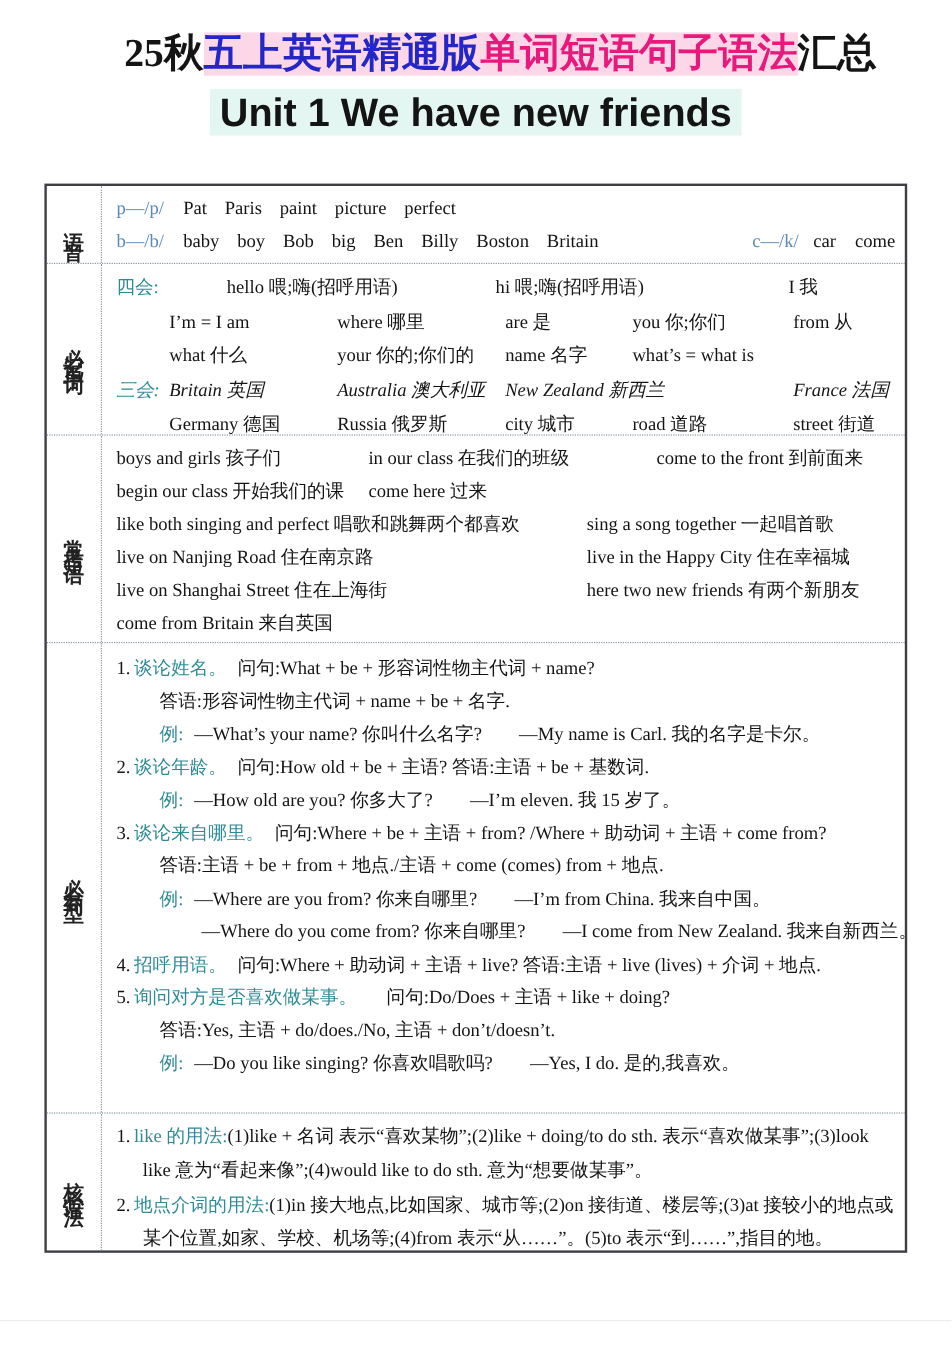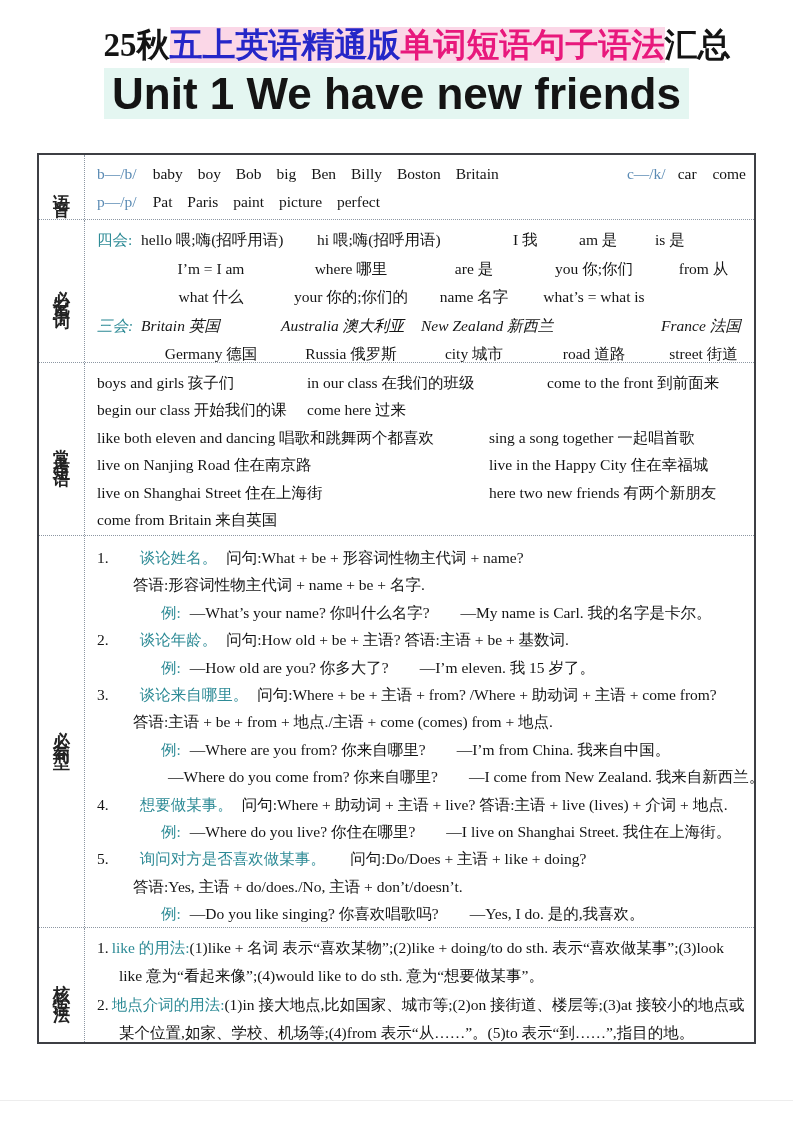--- a/index.html
+++ b/index.html
@@ -14,21 +14,21 @@
   .title-line1 {
     font-size:33px; font-weight:bold; line-height:50px;
     font-family:"Liberation Serif", serif;
     white-space:nowrap;
     margin-left:41px;
   }
   .hl-pink { background:#fbd7e7; }
   .t-blue  { color:#2526c8; }
   .t-pink  { color:#e8187c; }
   .title-line2 {
-    font-size:44px; font-weight:bold; line-height:42px; margin-top:3px;
+    font-size:33px; font-weight:bold; line-height:42px; margin-top:3px;
     font-family:"Liberation Sans", sans-serif;
   }
   .hl-cyan { background:#e4f6f1; padding:1px 8px; }
 
   
   .sheet-table {
     position:absolute; left:37px; top:153px; width:719px;
     border:2px solid #3d3f44; background:#fff;
   }
   .t-row { display:flex; border-bottom:1px dotted #8d97a3; }
@@ -56,38 +56,38 @@
   .phon-content { padding-top:5px; }
   .ph-line { display:flex; justify-content:space-between; line-height:28px; white-space:nowrap; }
   .ph-group { display:flex; }
   .ph-key { margin-right:16px; }
   .ph-words { word-spacing:11px; }
   .ph-words-r { word-spacing:12px; margin-left:12px; }
 
   
   .voc-content { padding-top:6px; }
   .v-line { display:grid; line-height:28.6px; white-space:nowrap; }
-  .vg1 { grid-template-columns:44px 176px 196px 66px 76px auto; }
-  .vg2 { grid-template-columns:44px 140px 140px 106px 134px auto;text-align:center; }
+  .vg1 { grid-template-columns:44px 176px 196px 66px 76px auto;gap:48px; }
+  .vg2 { grid-template-columns:44px 140px 140px 106px 134px auto; }
   .vg4 { grid-template-columns:44px 140px 140px 240px auto;font-style:italic; }
 
   
   .phr-content { padding-top:6px; }
   .phr-line { display:grid; line-height:27.4px; white-space:nowrap; }
   .phr-3 { grid-template-columns:210px 240px auto; }
   .phr-2 { grid-template-columns:392px auto; }
 
   
   .pat-content { padding-top:8px; }
   .pline { line-height:27.4px; white-space:nowrap; }
   .ind1 { margin-left:36px; }
   .ind2 { margin-left:71px; }
   .pnum:not(:empty) { margin-right:3px; }
   .ptopic { color:#2e8b96; }
-  .ptopic:not(:empty) { margin-right:9px;margin-left:28px; }
+  .ptopic:not(:empty) { margin-right:9px; }
 
   
   .gram-content { padding-top:6px; }
   .gram-item { line-height:28.4px; padding-left:22px; text-indent:-22px; }
   .gram-num { margin-right:3px; }
   .gram-term { color:#2e8b96;margin-top:28px; }
 
   .footer-line {
     position:absolute; left:0; top:1100px; width:793px;
     border-top:1px solid #ededed;
@@ -101,36 +101,36 @@
   <div class="title-line2"><span class="hl-cyan">Unit 1 We have new friends</span></div>
 </div>
 
 <div class="sheet-table">
 
   <div class="t-row h-phonics">
     <div class="row-label">
       <span class="vert-text">语音</span>
     </div>
     <div class="row-content phon-content">
+      <div class="ph-line">
+        <span class="ph-group">
+          <span class="ph-key c-steel">p—/p/</span>
+          <span class="ph-words">Pat Paris paint picture perfect</span>
+        </span>
+      </div>
       <div class="ph-line">
         <span class="ph-group">
           <span class="ph-key c-steel">b—/b/</span>
           <span class="ph-words">baby boy Bob big Ben Billy Boston Britain</span>
         </span>
         <span class="ph-group">
           <span class="c-steel">c—/k/</span>
           <span class="ph-words-r">car come</span>
         </span>
       </div>
-      <div class="ph-line">
-        <span class="ph-group">
-          <span class="ph-key c-steel">p—/p/</span>
-          <span class="ph-words">Pat Paris paint picture perfect</span>
-        </span>
-      </div>
     </div>
   </div>
 
   <div class="t-row h-vocab">
     <div class="row-label">
       <span class="vert-text">必记单词</span>
     </div>
     <div class="row-content voc-content">
       <div class="v-line vg1">
         <span class="c-teal">四会:</span>
@@ -181,21 +181,21 @@
       <div class="phr-line phr-3">
         <span>boys and girls 孩子们</span>
         <span>in our class 在我们的班级</span>
         <span>come to the front 到前面来</span>
       </div>
       <div class="phr-line phr-3">
         <span>begin our class 开始我们的课</span>
         <span>come here 过来</span>
       </div>
       <div class="phr-line phr-2">
-        <span>like both eleven and dancing 唱歌和跳舞两个都喜欢</span>
+        <span>like both singing and perfect 唱歌和跳舞两个都喜欢</span>
         <span>sing a song together 一起唱首歌</span>
       </div>
       <div class="phr-line phr-2">
         <span>live on Nanjing Road 住在南京路</span>
         <span>live in the Happy City 住在幸福城</span>
       </div>
       <div class="phr-line phr-2">
         <span>live on Shanghai Street 住在上海街</span>
         <span>here two new friends 有两个新朋友</span>
       </div>
@@ -212,22 +212,21 @@
     <div class="row-content pat-content">
       <div class="pline"><span class="pnum">1.</span><span class="ptopic">谈论姓名。</span><span>问句:What + be + 形容词性物主代词 + name?</span></div>
       <div class="pline ind1"><span class="pnum"></span><span class="ptopic"></span><span>答语:形容词性物主代词 + name + be + 名字.</span></div>
       <div class="pline ind1"><span class="pnum"></span><span class="ptopic">例:</span><span>—What’s your name? 你叫什么名字?　　—My name is Carl. 我的名字是卡尔。</span></div>
       <div class="pline"><span class="pnum">2.</span><span class="ptopic">谈论年龄。</span><span>问句:How old + be + 主语? 答语:主语 + be + 基数词.</span></div>
       <div class="pline ind1"><span class="pnum"></span><span class="ptopic">例:</span><span>—How old are you? 你多大了?　　—I’m eleven. 我 15 岁了。</span></div>
       <div class="pline"><span class="pnum">3.</span><span class="ptopic">谈论来自哪里。</span><span>问句:Where + be + 主语 + from? /Where + 助动词 + 主语 + come from?</span></div>
       <div class="pline ind1"><span class="pnum"></span><span class="ptopic"></span><span>答语:主语 + be + from + 地点./主语 + come (comes) from + 地点.</span></div>
       <div class="pline ind1"><span class="pnum"></span><span class="ptopic">例:</span><span>—Where are you from? 你来自哪里?　　—I’m from China. 我来自中国。</span></div>
       <div class="pline ind2"><span class="pnum"></span><span class="ptopic"></span><span>—Where do you come from? 你来自哪里?　　—I come from New Zealand. 我来自新西兰。</span></div>
-      <div class="pline"><span class="pnum">4.</span><span class="ptopic">想要做某事。</span><span>问句:Where + 助动词 + 主语 + live? 答语:主语 + live (lives) + 介词 + 地点.</span></div>
-      <div class="pline ind1"><span class="pnum"></span><span class="ptopic">例:</span><span>—Where do you live? 你住在哪里?　　—I live on Shanghai Street. 我住在上海街。</span></div>
+      <div class="pline"><span class="pnum">4.</span><span class="ptopic">招呼用语。</span><span>问句:Where + 助动词 + 主语 + live? 答语:主语 + live (lives) + 介词 + 地点.</span></div>
       <div class="pline"><span class="pnum">5.</span><span class="ptopic">询问对方是否喜欢做某事。</span><span>　问句:Do/Does + 主语 + like + doing?</span></div>
       <div class="pline ind1"><span class="pnum"></span><span class="ptopic"></span><span>答语:Yes, 主语 + do/does./No, 主语 + don’t/doesn’t.</span></div>
       <div class="pline ind1"><span class="pnum"></span><span class="ptopic">例:</span><span>—Do you like singing? 你喜欢唱歌吗?　　—Yes, I do. 是的,我喜欢。</span></div>
     </div>
   </div>
 
   <div class="t-row h-grammar">
     <div class="row-label">
       <span class="vert-text">核心语法</span>
     </div>

